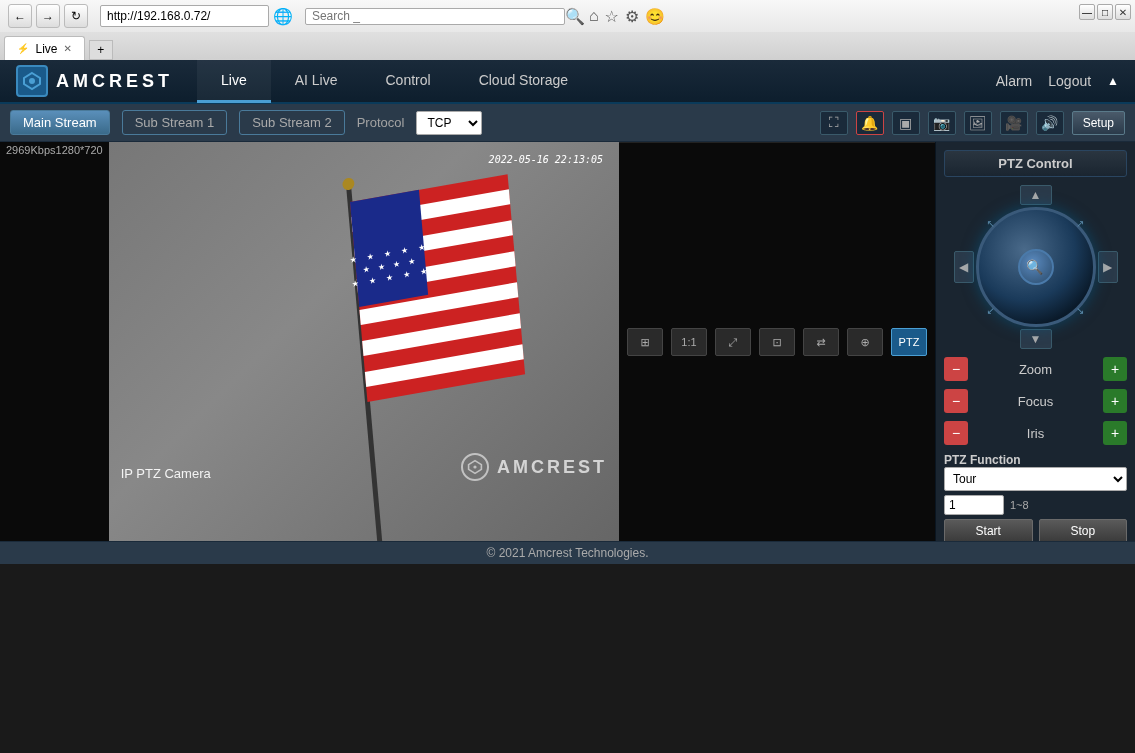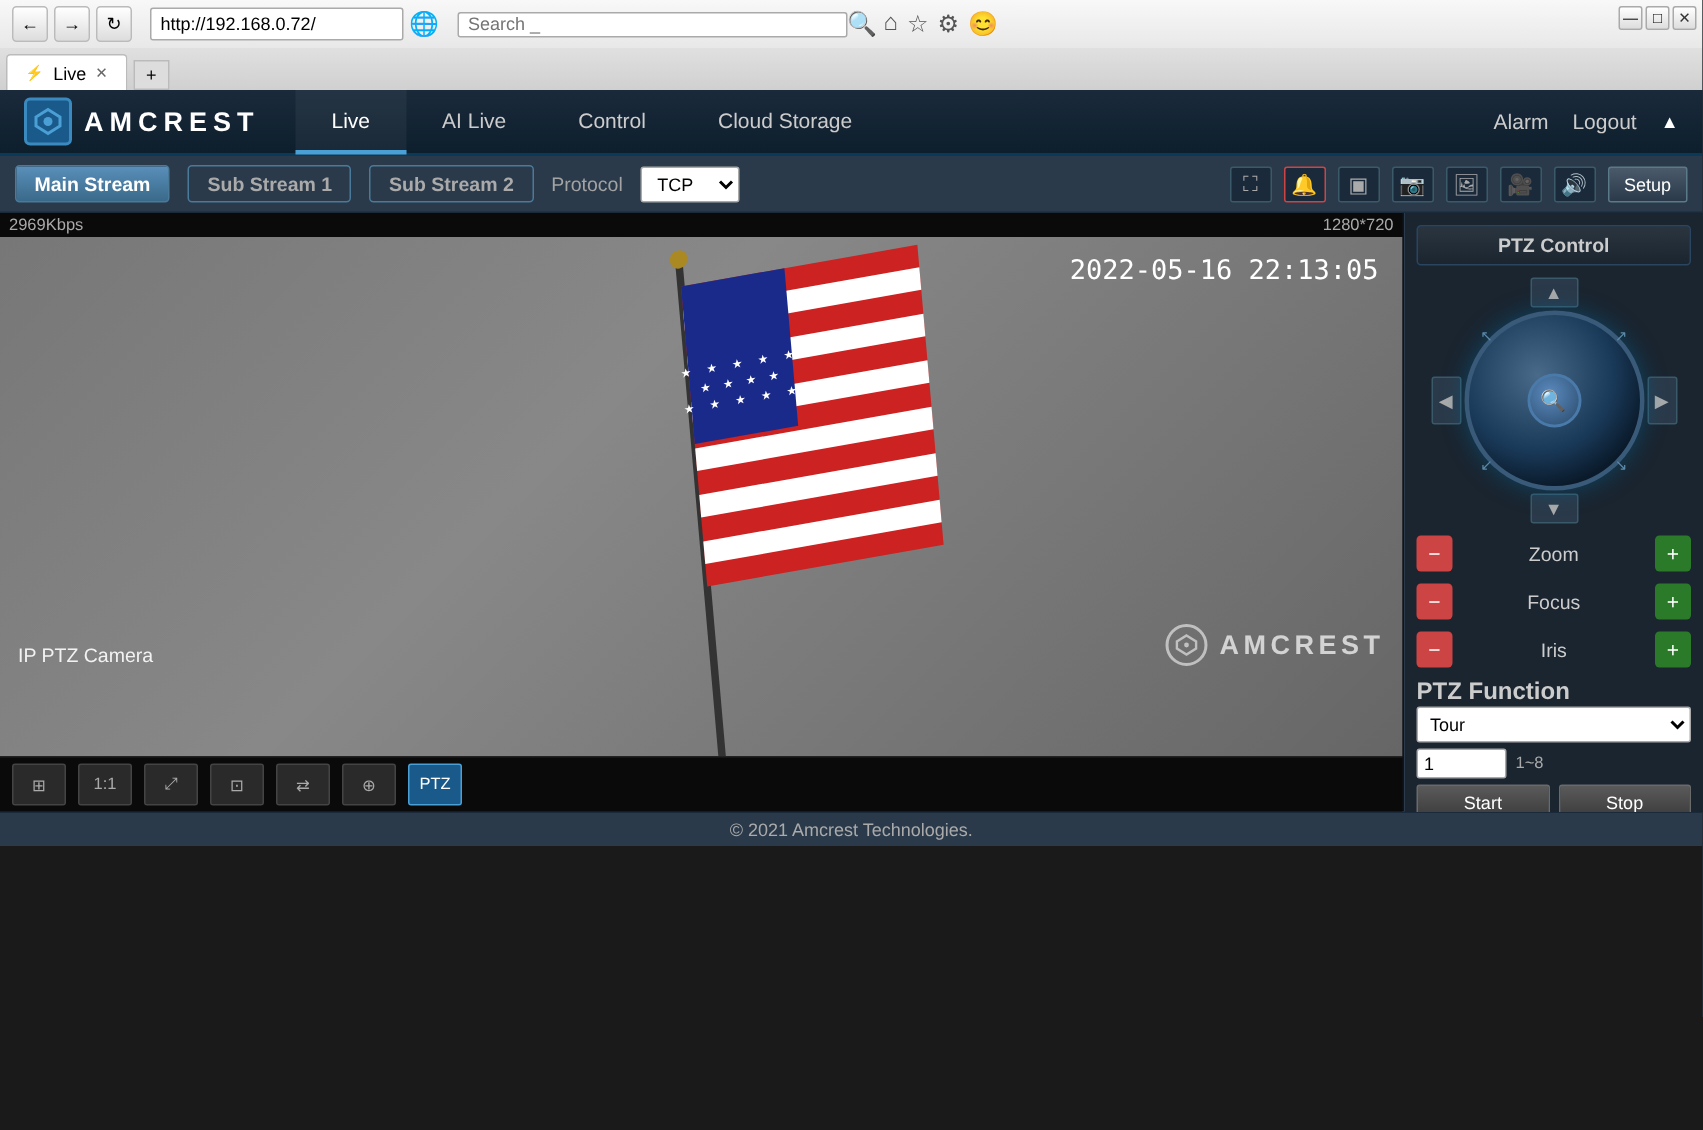--- a/index.html
+++ b/index.html
@@ -32,40 +32,40 @@
     .logo-text { color: white; font-size: 18px; font-weight: bold; letter-spacing: 4px; }
     .nav-menu { display: flex; flex: 1; gap: 0; }
     .nav-item { padding: 0 24px; height: 44px; display: flex; align-items: center; color: #ccc; font-size: 14px; cursor: pointer; border-bottom: 3px solid transparent; }
     .nav-item.active { color: white; border-bottom: 3px solid #4a9fd4; background: rgba(255,255,255,0.05); }
     .nav-right { display: flex; gap: 16px; align-items: center; }
     .nav-link { color: #ccc; font-size: 14px; cursor: pointer; }
     .nav-scroll { color: white; font-size: 12px; cursor: pointer; }
 
     
     .stream-controls { background: #2a3a4a; padding: 6px 10px; display: flex; align-items: center; gap: 12px; border-bottom: 1px solid #1a2a3a; }
-    .stream-btn { padding: 4px 12px; border-radius: 3px; font-size: 13px; cursor: pointer; border: 1px solid #4a7a9a; font-weight: bold; }
+    .stream-btn { padding: 4px 12px; border-radius: 3px; font-size: 13px; cursor: pointer; border: 1px solid #4a7a9a; }
     .stream-btn.active { background: linear-gradient(to bottom, #5a8fba, #3a6a8a); color: white; }
     .stream-btn.inactive { background: transparent; color: #aaa; }
     .protocol-label { color: #a3a3a3; font-size: 13px; }
     .protocol-select { padding: 3px 6px; font-size: 12px; background: white; border: 1px solid #aaa; border-radius: 2px; }
     .toolbar-spacer { flex: 1; }
     .cam-tools { display: flex; gap: 8px; align-items: center; }
     .cam-tool-btn { width: 28px; height: 24px; display: flex; align-items: center; justify-content: center; color: #aaa; font-size: 14px; cursor: pointer; border: 1px solid #3a5a6a; border-radius: 2px; background: #1a2a3a; }
     .cam-tool-btn.alert { color: #cc4444; border-color: #cc4444; }
     .setup-btn { background: linear-gradient(to bottom, #4a5a6a, #2a3a4a); color: white; padding: 4px 10px; font-size: 12px; border: 1px solid #5a7a8a; border-radius: 2px; cursor: pointer; }
 
     
     .main-content { display: flex; flex: 1; overflow: hidden; }
 
     
-    .video-section { flex: 1; display: flex; flex-direction: column; background: #000000; position: relative; }
+    .video-section { flex: 1; display: flex; flex-direction: row; background: #a21caf; position: relative; }
     .video-stats { display: flex; justify-content: space-between; padding: 2px 6px; background: #0a0a0a; color: #aaa; font-size: 11px; }
     .video-viewport { flex: 1; position: relative; background: #1a1a1a; overflow: hidden; }
     .video-bg { width: 100%; height: 100%; background: linear-gradient(135deg, #777 0%, #888 40%, #666 100%); position: relative; display: flex; align-items: center; justify-content: center; }
-    .video-timestamp { position: absolute; top: 12px; right: 16px; color: white; font-size: 18px; font-family: monospace; }
+    .video-timestamp { position: absolute; top: 12px; right: 16px; color: white; font-size: 10px; font-family: monospace; font-style: italic; }
     .video-label-bottom-left { position: absolute; bottom: 60px; left: 12px; color: white; font-size: 13px; opacity: 0.9; }
     .video-watermark { position: absolute; bottom: 60px; right: 12px; color: white; font-size: 18px; opacity: 0.7; font-weight: bold; letter-spacing: 3px; display: flex; align-items: center; gap: 8px; }
     .watermark-icon { width: 28px; height: 28px; border: 2px solid white; border-radius: 50%; display: flex; align-items: center; justify-content: center; opacity: 0.8; }
 
     
     .flag-container { position: absolute; width: 100%; height: 100%; display: flex; align-items: center; justify-content: center; padding-top: 40px; }
 
     
     .video-toolbar { background: #0a0a0a; padding: 4px 8px; display: flex; gap: 8px; align-items: center; border-top: 1px solid #222; }
     .vid-btn { width: 36px; height: 28px; background: #2a2a2a; border: 1px solid #444; border-radius: 2px; color: #aaa; font-size: 11px; display: flex; align-items: center; justify-content: center; cursor: pointer; }
@@ -92,21 +92,21 @@
     .speed-row { display: flex; align-items: center; gap: 6px; font-size: 12px; color: #aaa; }
     .speed-select { flex: 1; padding: 2px 4px; font-size: 12px; background: white; border: 1px solid #aaa; border-radius: 2px; }
 
     
     .control-row { display: flex; align-items: center; gap: 4px; }
     .ctrl-minus { width: 24px; height: 24px; background: #cc4444; border: none; border-radius: 3px; color: white; font-size: 14px; cursor: pointer; display: flex; align-items: center; justify-content: center; }
     .ctrl-plus { width: 24px; height: 24px; background: #2a7a2a; border: none; border-radius: 3px; color: white; font-size: 14px; cursor: pointer; display: flex; align-items: center; justify-content: center; }
     .ctrl-label { flex: 1; text-align: center; color: #ccc; font-size: 13px; }
 
     
-    .ptz-function-title { color: #ccc; font-size: 16px; font-weight: bold; }
+    .ptz-function-title { color: #ccc; font-size: 12px; font-weight: bold; }
     .ptz-function-select { width: 100%; padding: 3px 4px; font-size: 12px; background: white; border: 1px solid #aaa; border-radius: 2px; }
     .ptz-input { width: 60px; padding: 2px 4px; font-size: 12px; border: 1px solid #aaa; border-radius: 2px; }
     .ptz-range { color: #aaa; font-size: 11px; }
     .ptz-input-row { display: flex; align-items: center; gap: 6px; }
     .ptz-action-row { display: flex; gap: 6px; }
     .ptz-start-btn { flex: 1; padding: 4px; background: linear-gradient(to bottom, #5a5a5a, #3a3a3a); color: white; border: 1px solid #6a6a6a; border-radius: 2px; font-size: 12px; cursor: pointer; text-align: center; }
     .ptz-stop-btn { flex: 1; padding: 4px; background: linear-gradient(to bottom, #5a5a5a, #3a3a3a); color: white; border: 1px solid #6a6a6a; border-radius: 2px; font-size: 12px; cursor: pointer; text-align: center; }
 
     
     .footer { background: #2a3a4a; text-align: center; color: #aaa; font-size: 12px; padding: 4px; border-top: 1px solid #1a2a3a; }

